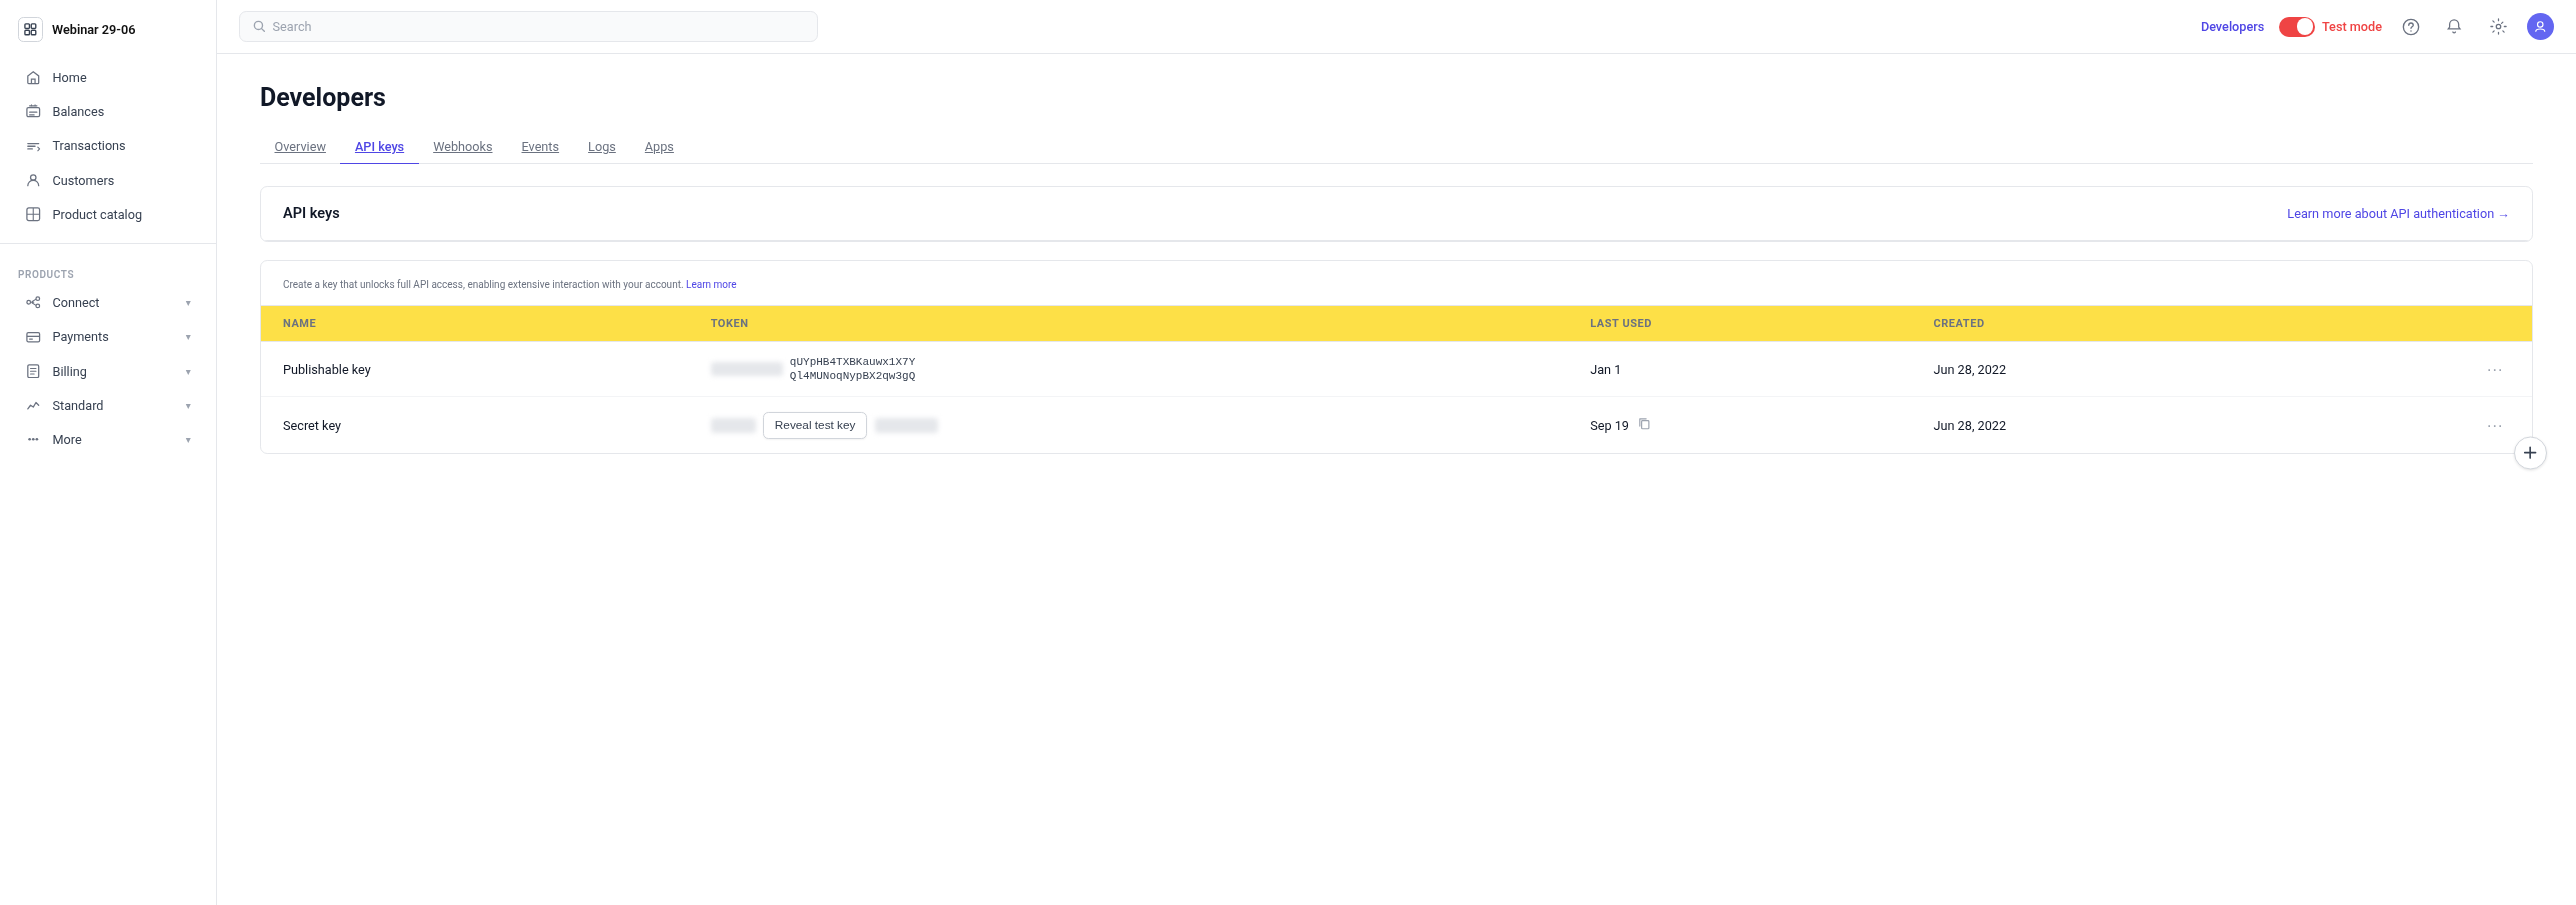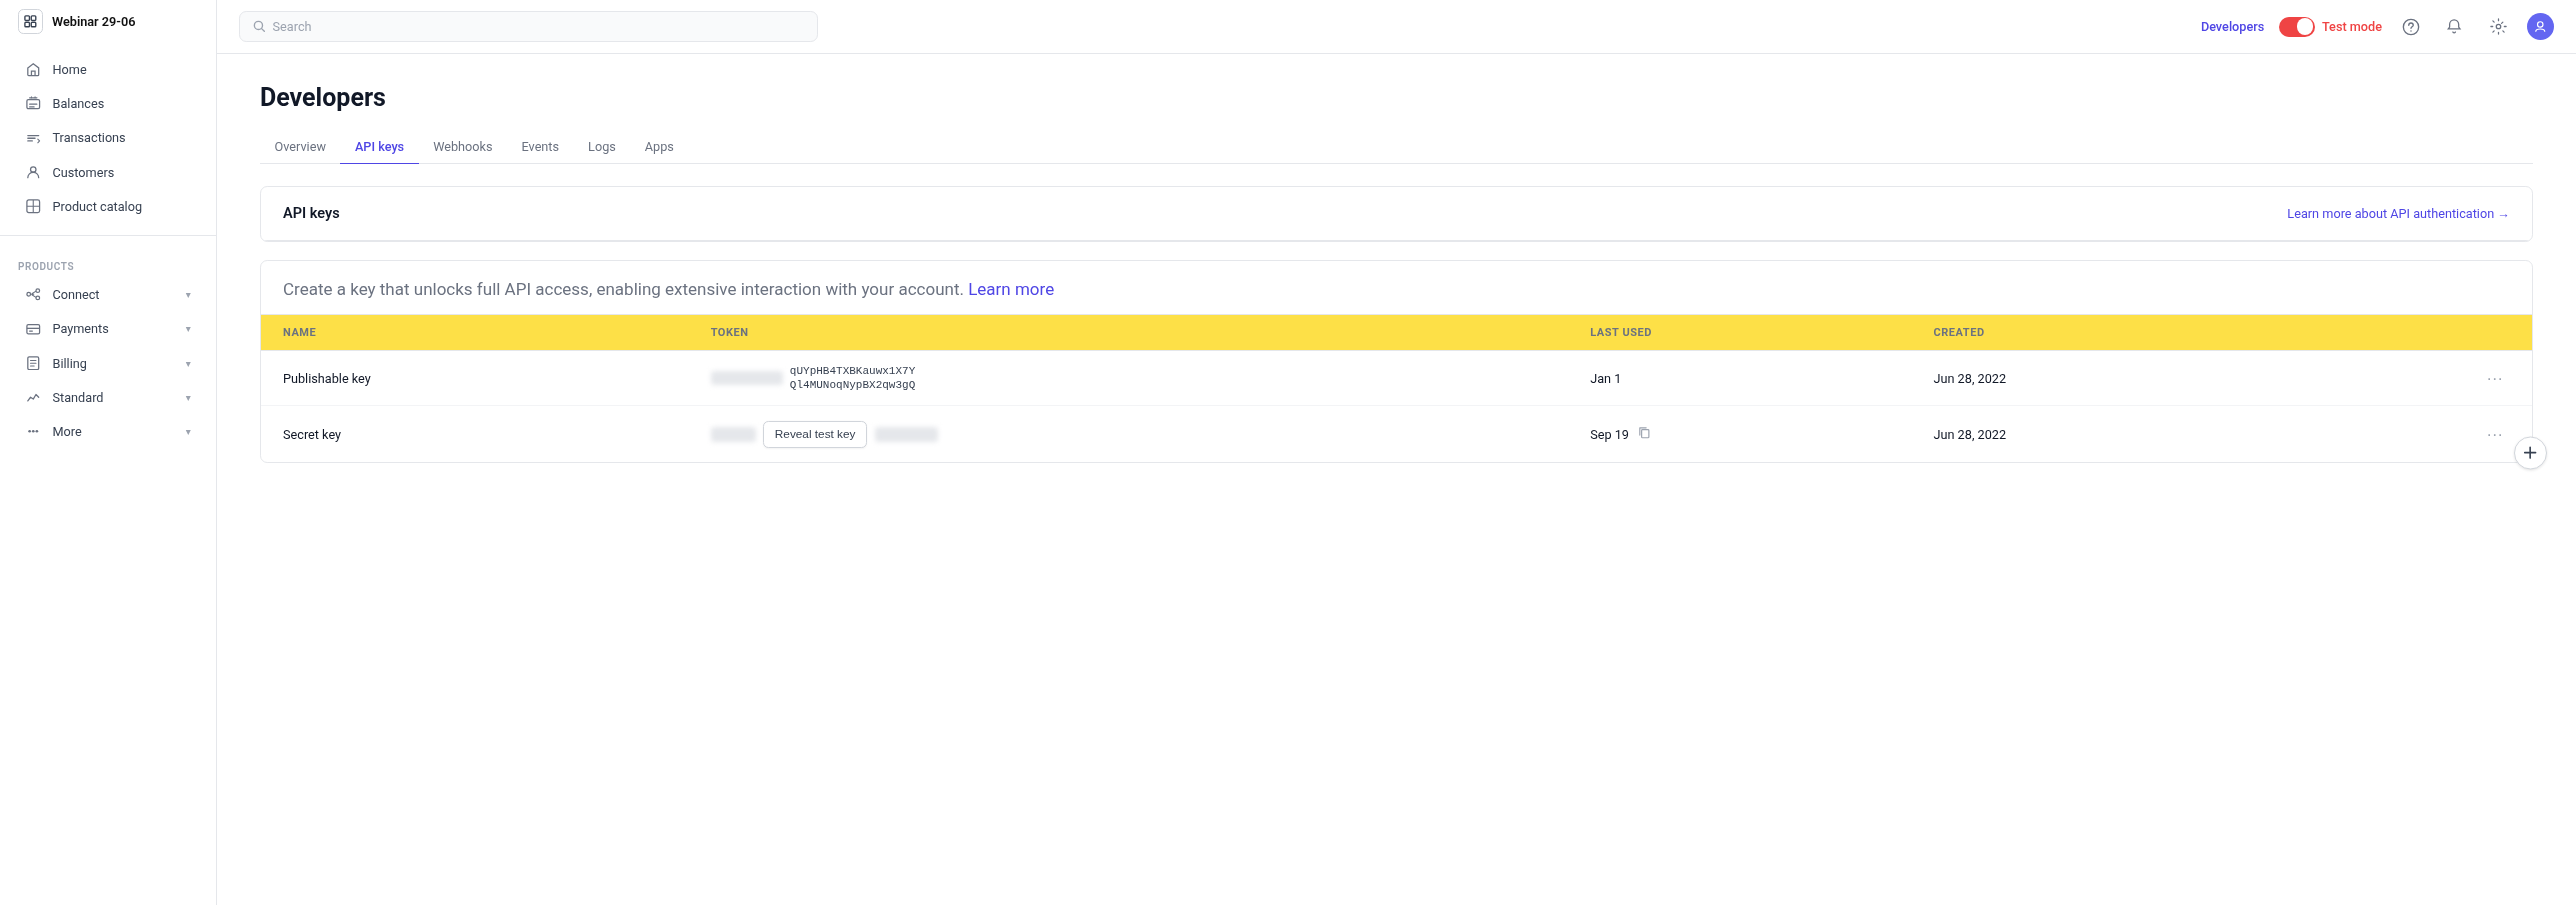--- a/index.html
+++ b/index.html
@@ -6,21 +6,21 @@
     body { font-family: -apple-system, BlinkMacSystemFont, 'Segoe UI', Roboto, sans-serif; background: #fff; display: flex; height: 100vh; overflow: hidden; }
 
     
     .sidebar {
       width: 217px;
       min-width: 217px;
       background: #fff;
       border-right: 0.9px solid #e5e7eb;
       display: flex;
       flex-direction: column;
-      padding: 2px 0;
+      padding: 10px 0;
       height: 100vh;
       overflow-y: auto;
     }
     .sidebar-logo {
       display: flex;
       align-items: center;
       gap: 9px;
       padding: 7.2px 18px 18px 18px;
       font-size: 12.7px;
       font-weight: 600;
@@ -176,20 +176,21 @@
       margin-bottom: 22px;
     }
     .tab {
       padding: 9px 14.5px;
       font-size: 12.7px;
       color: #6b7280;
       cursor: pointer;
       border-bottom: 1.8px solid transparent;
       margin-bottom: -0.9px;
       font-weight: 400;
+      text-decoration: underline;
     }
     .tab.active {
       color: #4f46e5;
       border-bottom: 1.8px solid #4f46e5;
       font-weight: 500;
     }
 
     
     .card {
       border: 0.9px solid #e5e7eb;
@@ -229,21 +230,21 @@
       padding: 18px 22px 14.5px 22px;
       border-bottom: 0.9px solid #e5e7eb;
     }
     .standard-keys-title {
       font-size: 14.5px;
       font-weight: 600;
       color: #111827;
       margin-bottom: 5.4px;
     }
     .standard-keys-desc {
-      font-size: 17px;
+      font-size: 10px;
       color: #6b7280;
     }
     .standard-keys-desc a {
       color: #4f46e5;
       text-decoration: none;
       cursor: pointer;
     }
 
     
     .table {

